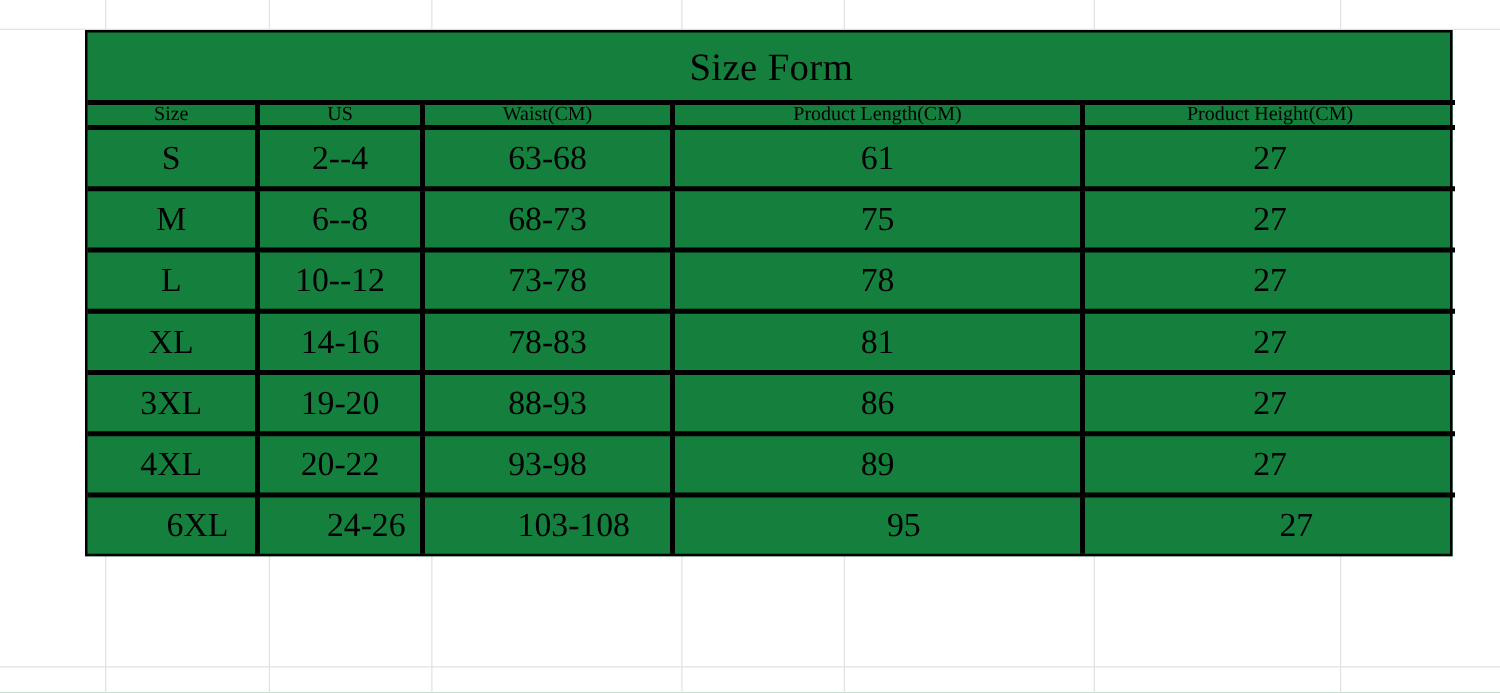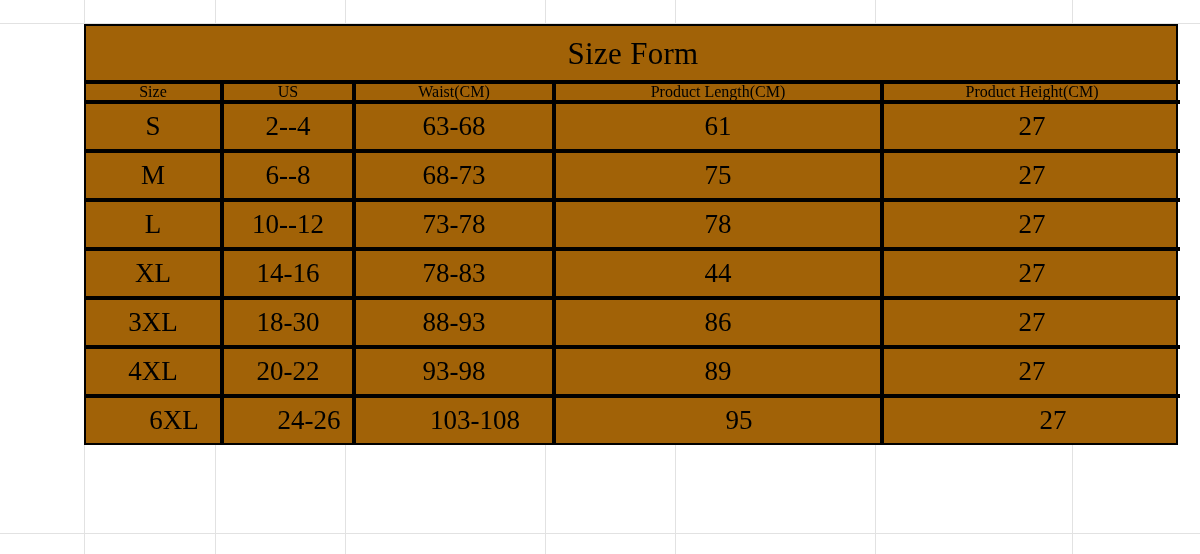--- a/index.html
+++ b/index.html
@@ -32,26 +32,26 @@
   .bg-grid .h {
     position: absolute;
     left: 0;
     right: 0;
     height: 1px;
     background: #e2e2e2;
   }
 
   .sheet {
     position: absolute;
-    left: 84px;
+    left: 68px;
     top: 24px;
     width: 1094px;
     box-sizing: border-box;
     border: 2px solid #000000;
-    background: #a16207;
+    background: #15803d;
   }
 
   table.size-table {
     width: 100%;
     border-collapse: collapse;
     table-layout: fixed;
   }
 
   table.size-table td,
   table.size-table th {
@@ -143,26 +143,26 @@
         <td>L</td>
         <td>10--12</td>
         <td>73-78</td>
         <td>78</td>
         <td>27</td>
       </tr>
       <tr>
         <td>XL</td>
         <td>14-16</td>
         <td>78-83</td>
-        <td>44</td>
+        <td>81</td>
         <td>27</td>
       </tr>
       <tr>
         <td>3XL</td>
-        <td>18-30</td>
+        <td>19-20</td>
         <td>88-93</td>
         <td>86</td>
         <td>27</td>
       </tr>
       <tr>
         <td>4XL</td>
         <td>20-22</td>
         <td>93-98</td>
         <td>89</td>
         <td>27</td>

